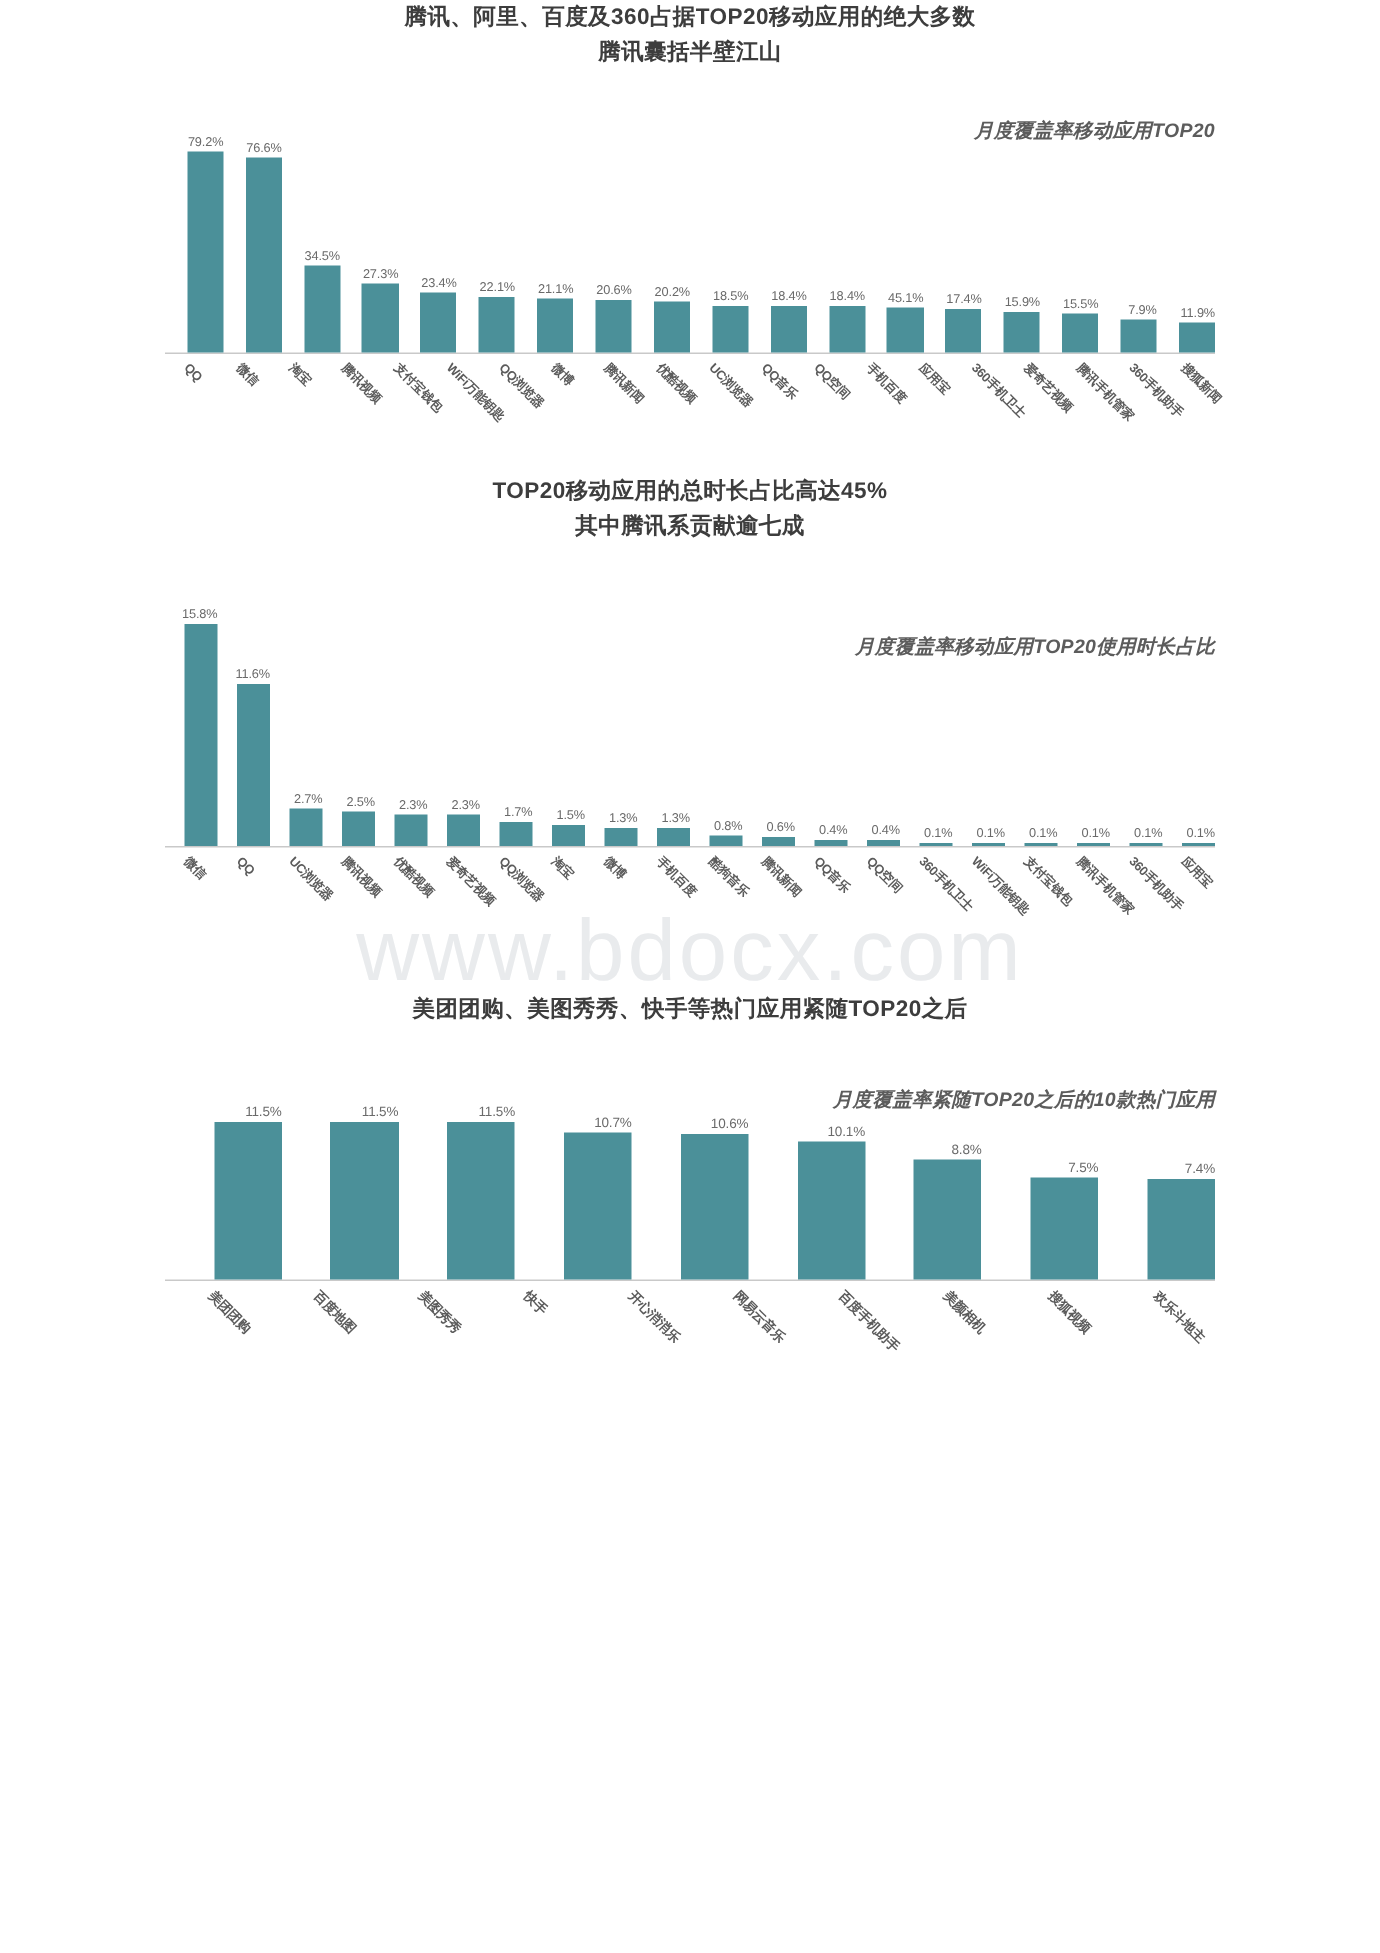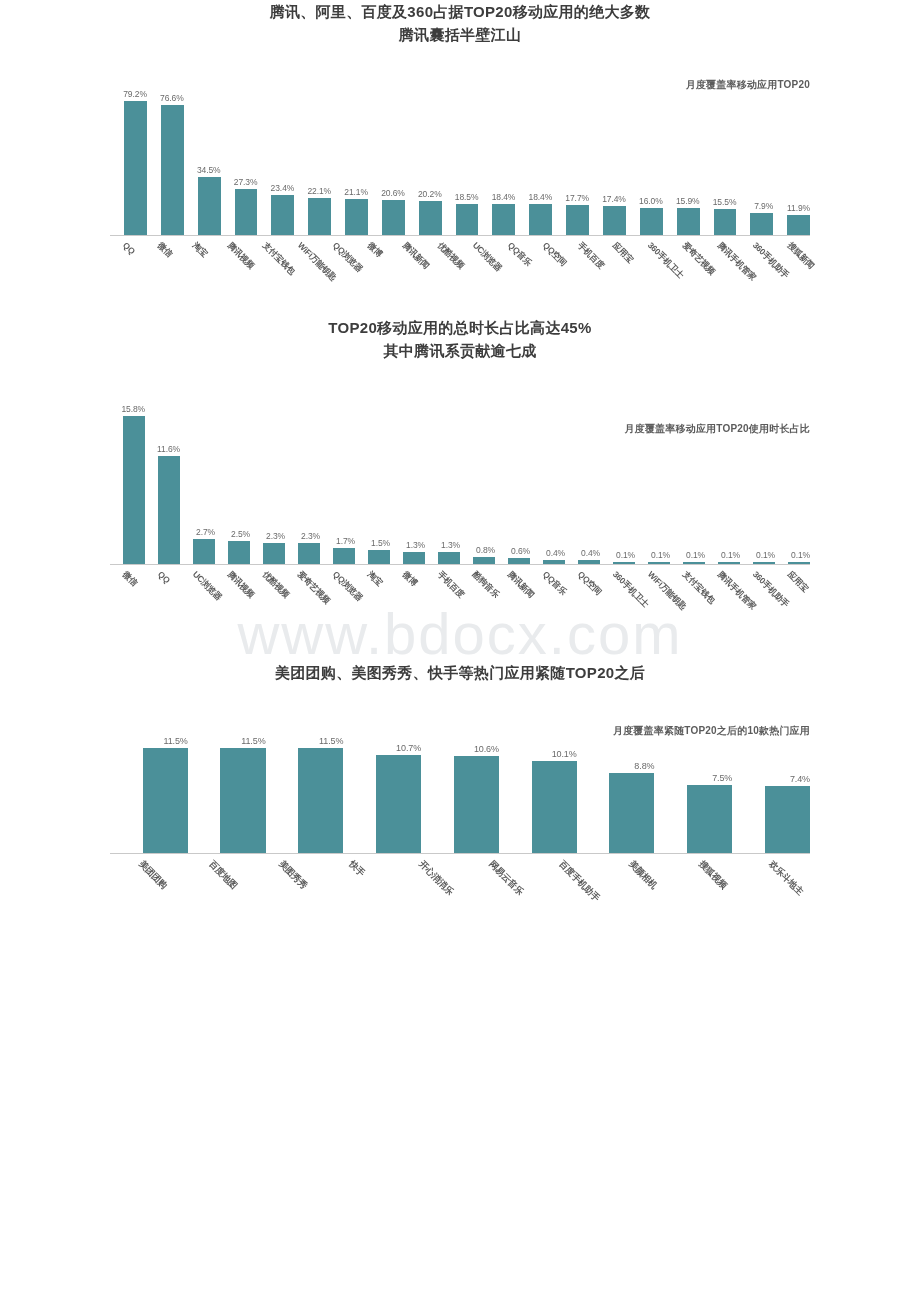--- a/index.html
+++ b/index.html
@@ -51,25 +51,26 @@
   .sec-title .line { display: block; }
 
   .chart-block {
     position: relative;
     margin: 0 auto;
     width: 700px;
   }
   .legend {
     position: absolute;
     right: 0;
-    font-size: 10px;
+    font-size: 13px;
     color: #5c5c5c;
     font-weight: bold;
     white-space: nowrap;
     letter-spacing: .2px;
+    font-style: italic;
   }
 
   
   .plot {
     position: relative;
     display: flex;
     align-items: flex-end;
     justify-content: space-between;
     border-bottom: 1px solid #c9c9c9;
   }
@@ -184,30 +185,26 @@
           </div>
           <div class="bar-col">
             <div class="bar-val">18.4%</div>
             <div class="bar" style="height: 31.1718px; background: rgb(75, 144, 153);"></div>
           </div>
           <div class="bar-col">
             <div class="bar-val">18.4%</div>
             <div class="bar" style="height: 31.1718px; background: rgb(75, 144, 153);"></div>
           </div>
           <div class="bar-col">
-            <div class="bar-val">17.7%</div>
+            <div class="bar-val">45.1%</div>
             <div class="bar" style="height: 29.9859px; background: rgb(75, 144, 153);"></div>
           </div>
           <div class="bar-col">
             <div class="bar-val">17.4%</div>
             <div class="bar" style="height: 29.4776px; background: rgb(75, 144, 153);"></div>
-          </div>
-          <div class="bar-col">
-            <div class="bar-val">16.0%</div>
-            <div class="bar" style="height: 27.1059px; background: rgb(75, 144, 153);"></div>
           </div>
           <div class="bar-col">
             <div class="bar-val">15.9%</div>
             <div class="bar" style="height: 26.9365px; background: rgb(75, 144, 153);"></div>
           </div>
           <div class="bar-col">
             <div class="bar-val">15.5%</div>
             <div class="bar" style="height: 26.2588px; background: rgb(75, 144, 153);"></div>
           </div>
           <div class="bar-col">

